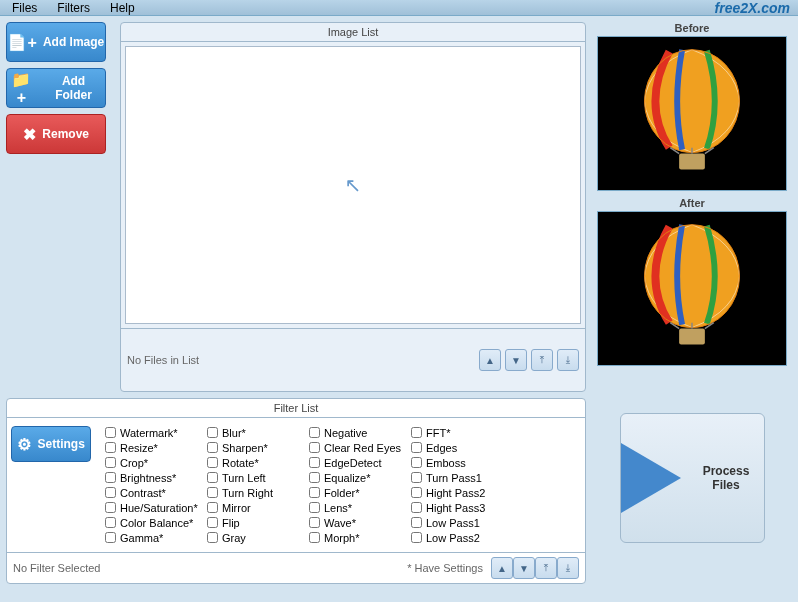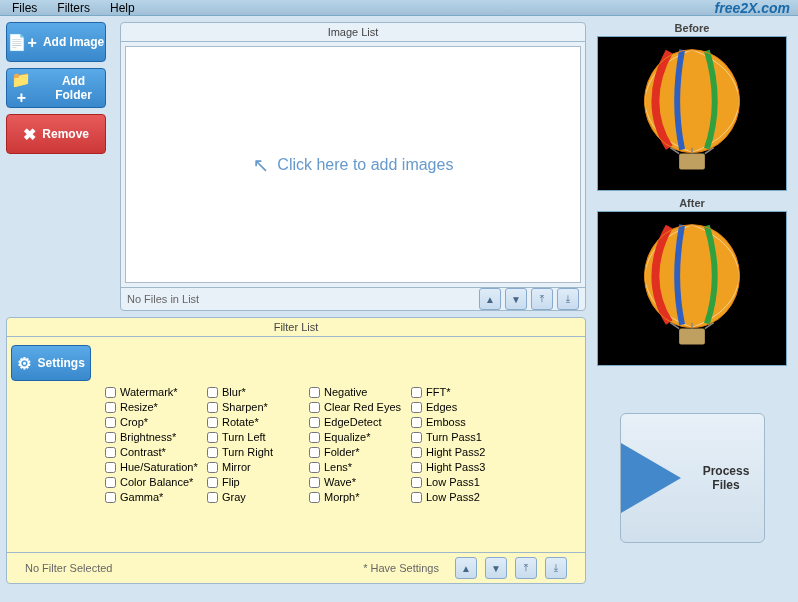--- a/index.html
+++ b/index.html
@@ -85,21 +85,21 @@
       color: #6699cc;
       font-size: 14px;
     }
     #arrow-hint {
       font-size: 20px;
       color: #6699cc;
     }
     #image-list-footer {
       display: flex;
       align-items: center;
-      padding: 0 6px;
+      padding: 20px 6px;
       border-top: 1px solid #a0b8cc;
       gap: 4px;
     }
     #no-files-label {
       flex: 1;
       font-size: 11px;
       color: #666;
     }
     .nav-btn {
       width: 22px;
@@ -127,24 +127,24 @@
       gap: 6px;
       color: #fff;
       font-size: 12px;
       font-weight: bold;
     }
     .btn-icon {
       font-size: 16px;
     }
     
     #filter-section {
-      background: #fef9c3;
+      background: #ffffff;
       border: 1px solid #a0b8cc;
       border-radius: 4px;
-      height: 267px;
+      height: 186px;
       display: flex;
       flex-direction: column;
     }
     #filter-content {
       display: flex;
       flex: 1;
       padding: 4px;
       gap: 4px;
     }
     .filter-settings {
@@ -187,23 +187,23 @@
       font-size: 11px;
     }
     .filter-item input[type="checkbox"] {
       width: 11px;
       height: 11px;
       cursor: pointer;
     }
     #filter-footer {
       display: flex;
       align-items: center;
-      padding: 4px 18px;
+      padding: 4px 6px;
       border-top: 1px solid #a0b8cc;
-      gap: 8px;
+      gap: 0;
     }
     #no-filter-label {
       flex: 1;
       font-size: 11px;
       color: #666;
     }
     #settings-note {
       font-size: 11px;
       color: #666;
       margin-right: 8px;
@@ -308,21 +308,20 @@
           <span class="btn-icon">✖</span>
           <span>Remove</span>
         </button>
       </div>
 
       <div id="image-list-section" style="flex:1;">
         <div class="section-title">Image List</div>
         <div id="image-list-content">
           <div id="add-hint">
             <span id="arrow-hint">↖</span>
-            <span style="font-size:16px; color:#6699cc;">Click here to add images</span>
           </div>
         </div>
         <div id="image-list-footer">
           <span id="no-files-label">No Files in List</span>
           <div class="nav-btn">▲</div>
           <div class="nav-btn">▼</div>
           <div class="nav-btn">⤒</div>
           <div class="nav-btn">⤓</div>
         </div>
       </div>

